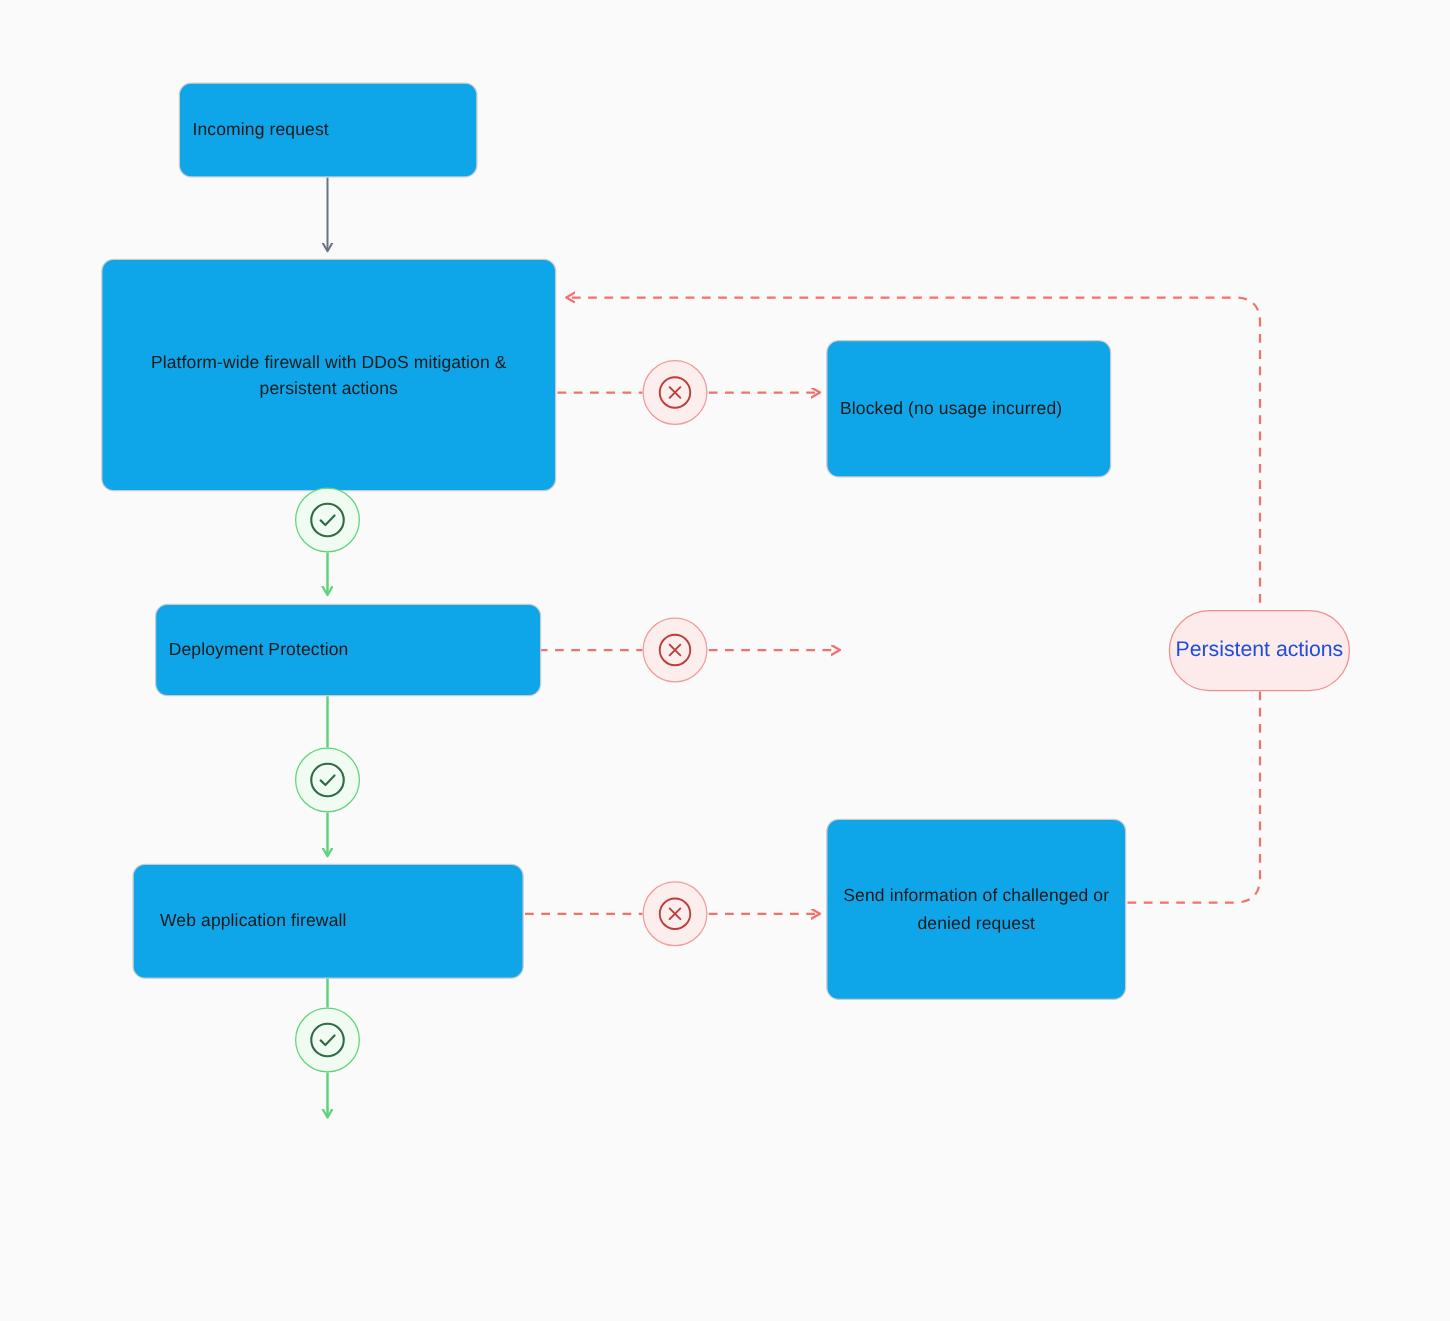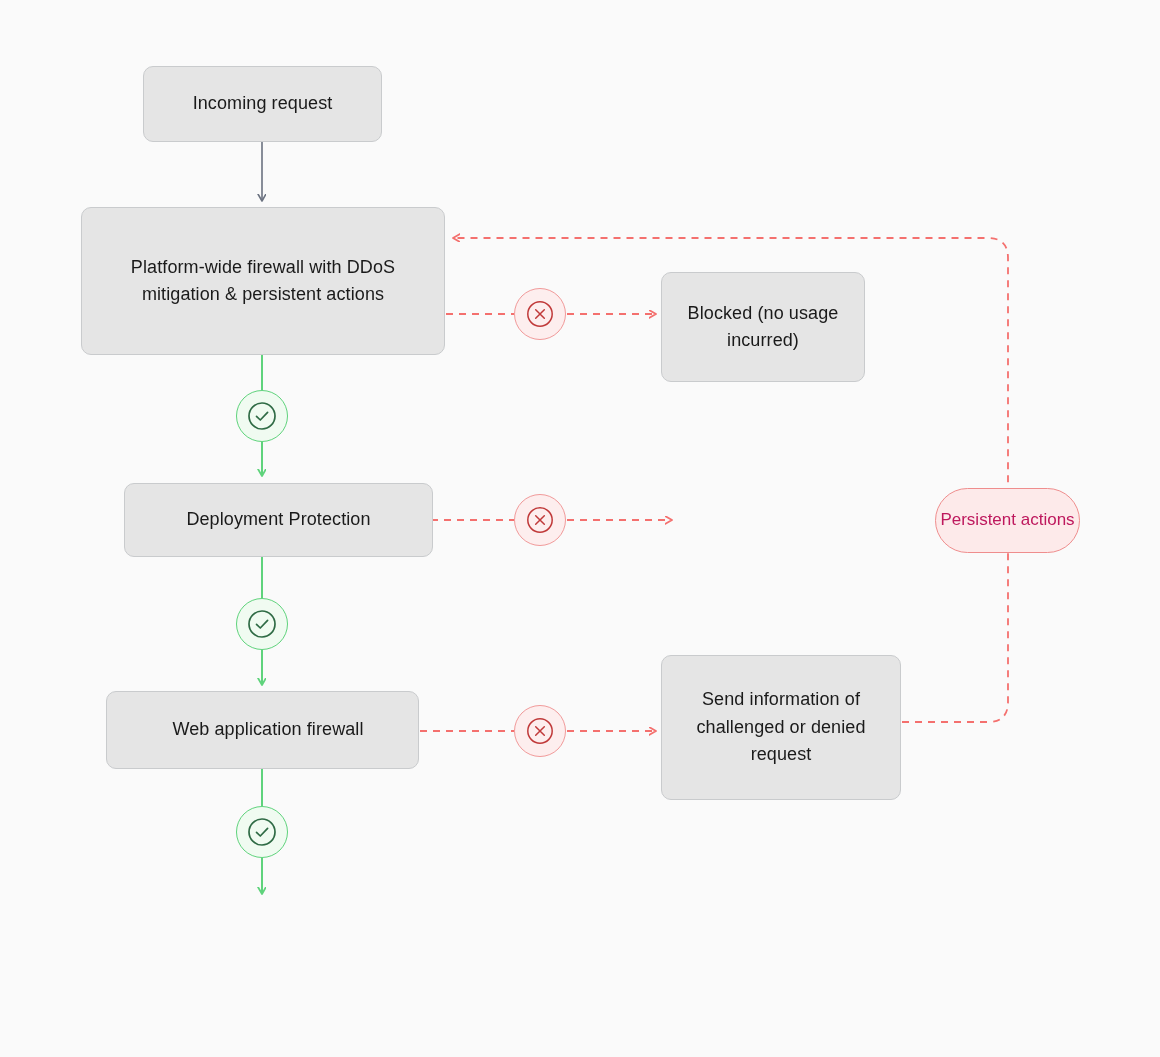--- a/index.html
+++ b/index.html
@@ -22,44 +22,43 @@
     position: absolute;
     left: 0;
     top: 0;
     width: 1160px;
     height: 1057px;
     pointer-events: none;
   }
   .node {
     position: absolute;
     box-sizing: border-box;
-    background: #e5e5e5;
+    background: #0ea5e9;
     border: 1px solid #c9cbcd;
     border-radius: 10px;
     display: flex;
     align-items: center;
-    justify-content: center;
     text-align: center;
     color: #1a1a1a;
-    font-size: 18px;
+    font-size: 14px;
     line-height: 1.52;
     letter-spacing: 0.1px;
     padding: 4px 10px;
   }
   .pill {
     position: absolute;
     box-sizing: border-box;
     background: #fdeaea;
     border: 1.5px solid #ef8d8d;
     border-radius: 40px;
     display: flex;
     align-items: center;
     justify-content: center;
     text-align: center;
-    color: #be185d;
+    color: #1d4ed8;
     font-size: 17px;
     line-height: 1.45;
     z-index: 4;
   }
   .badge {
     position: absolute;
     box-sizing: border-box;
     border-radius: 50%;
     display: flex;
     align-items: center;
@@ -118,34 +117,34 @@
     <path d="M420,731 L514,731" fill="none" stroke="#f4706e" stroke-width="1.8" stroke-dasharray="7 6"></path>
     <path d="M567,731 L655,731" fill="none" stroke="#f4706e" stroke-width="1.8" stroke-dasharray="7 6" marker-end="url(#arrow-red)"></path>
 
     <path d="M902,722 L988,722 Q1008,722 1008,702 L1008,258 Q1008,238 988,238 L454,238" fill="none" stroke="#f4706e" stroke-width="1.8" stroke-dasharray="7 6" marker-end="url(#arrow-red)"></path>
   </svg>
 
   <div class="node" style="left:143px; top:66px; width:239px; height:76px;">
     <span>Incoming request</span>
   </div>
 
-  <div class="node" style="left:81px; top:207px; width:364px; height:148px;">
+  <div class="node" style="left:81px; top:207px; width:364px; height:186px;">
     <span>Platform-wide firewall with DDoS mitigation &amp; persistent actions</span>
   </div>
 
-  <div class="node" style="left:661px; top:272px; width:204px; height:110px;">
+  <div class="node" style="left:661px; top:272px; width:228px; height:110px;">
     <span>Blocked (no usage incurred)</span>
   </div>
 
   <div class="node" style="left:108px; top:483px; width:309px; height:74px;margin-left:16px;">
     <span>Deployment Protection</span>
   </div>
 
 
-  <div class="node" style="left:106px; top:691px; width:313px; height:78px;padding-left:21px;">
+  <div class="node" style="left:106px; top:691px; width:313px; height:92px;padding-left:21px;">
     <span>Web application firewall</span>
   </div>
 
   <div class="node" style="left:661px; top:655px; width:240px; height:145px;">
     <span>Send information of challenged or denied request</span>
   </div>
 
 
   <div class="pill" style="left:935px; top:488px; width:145px; height:65px;">
     <span>Persistent actions</span>

